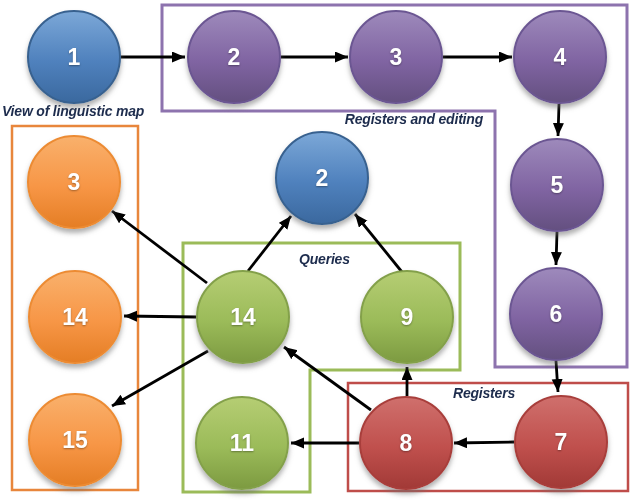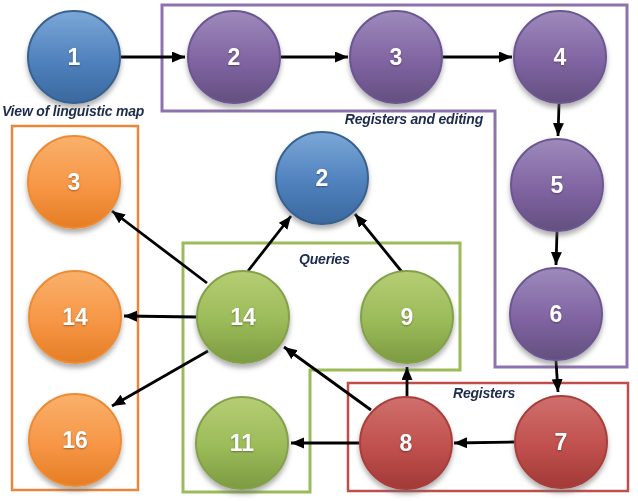--- a/index.html
+++ b/index.html
@@ -74,14 +74,14 @@
     <div class="node" style="left: 510px; top: 138px; background: linear-gradient(rgb(157, 137, 187), rgb(128, 100, 162) 55%, rgb(100, 80, 128)); border-color: rgb(107, 86, 146);">5</div>
     <div class="node" style="left: 509px; top: 267px; background: linear-gradient(rgb(157, 137, 187), rgb(128, 100, 162) 55%, rgb(100, 80, 128)); border-color: rgb(107, 86, 146);">6</div>
     <div class="node" style="left: 514px; top: 395px; background: linear-gradient(rgb(207, 111, 108), rgb(192, 80, 77) 55%, rgb(162, 58, 55)); border-color: rgb(168, 62, 59);">7</div>
     <div class="node" style="left: 359px; top: 396px; background: linear-gradient(rgb(207, 111, 108), rgb(192, 80, 77) 55%, rgb(162, 58, 55)); border-color: rgb(168, 62, 59);">8</div>
     <div class="node" style="left: 360px; top: 270px; background: linear-gradient(rgb(181, 205, 115), rgb(155, 187, 89) 55%, rgb(125, 155, 65)); border-color: rgb(131, 160, 74);">9</div>
     <div class="node" style="left: 196px; top: 270px; background: linear-gradient(rgb(181, 205, 115), rgb(155, 187, 89) 55%, rgb(125, 155, 65)); border-color: rgb(131, 160, 74);">14</div>
     <div class="node" style="left: 195px; top: 396px; background: linear-gradient(rgb(181, 205, 115), rgb(155, 187, 89) 55%, rgb(125, 155, 65)); border-color: rgb(131, 160, 74);">11</div>
     <div class="node" style="left: 275px; top: 131px; background: linear-gradient(rgb(123, 167, 215), rgb(79, 129, 189) 55%, rgb(59, 105, 159)); border-color: rgb(56, 97, 143);">2</div>
     <div class="node" style="left: 27px; top: 135px; background: linear-gradient(rgb(249, 176, 107), rgb(247, 150, 70) 55%, rgb(229, 126, 37)); border-color: rgb(236, 139, 51);">3</div>
     <div class="node" style="left: 28px; top: 270px; background: linear-gradient(rgb(249, 176, 107), rgb(247, 150, 70) 55%, rgb(229, 126, 37)); border-color: rgb(236, 139, 51); text-align: center;">14</div>
-    <div class="node" style="left: 28px; top: 393px; background: linear-gradient(rgb(249, 176, 107), rgb(247, 150, 70) 55%, rgb(229, 126, 37)); border-color: rgb(236, 139, 51);">16</div>
+    <div class="node" style="left: 28px; top: 393px; background: linear-gradient(rgb(249, 176, 107), rgb(247, 150, 70) 55%, rgb(229, 126, 37)); border-color: rgb(236, 139, 51);">15</div>
   </div>
 
 </body></html>

